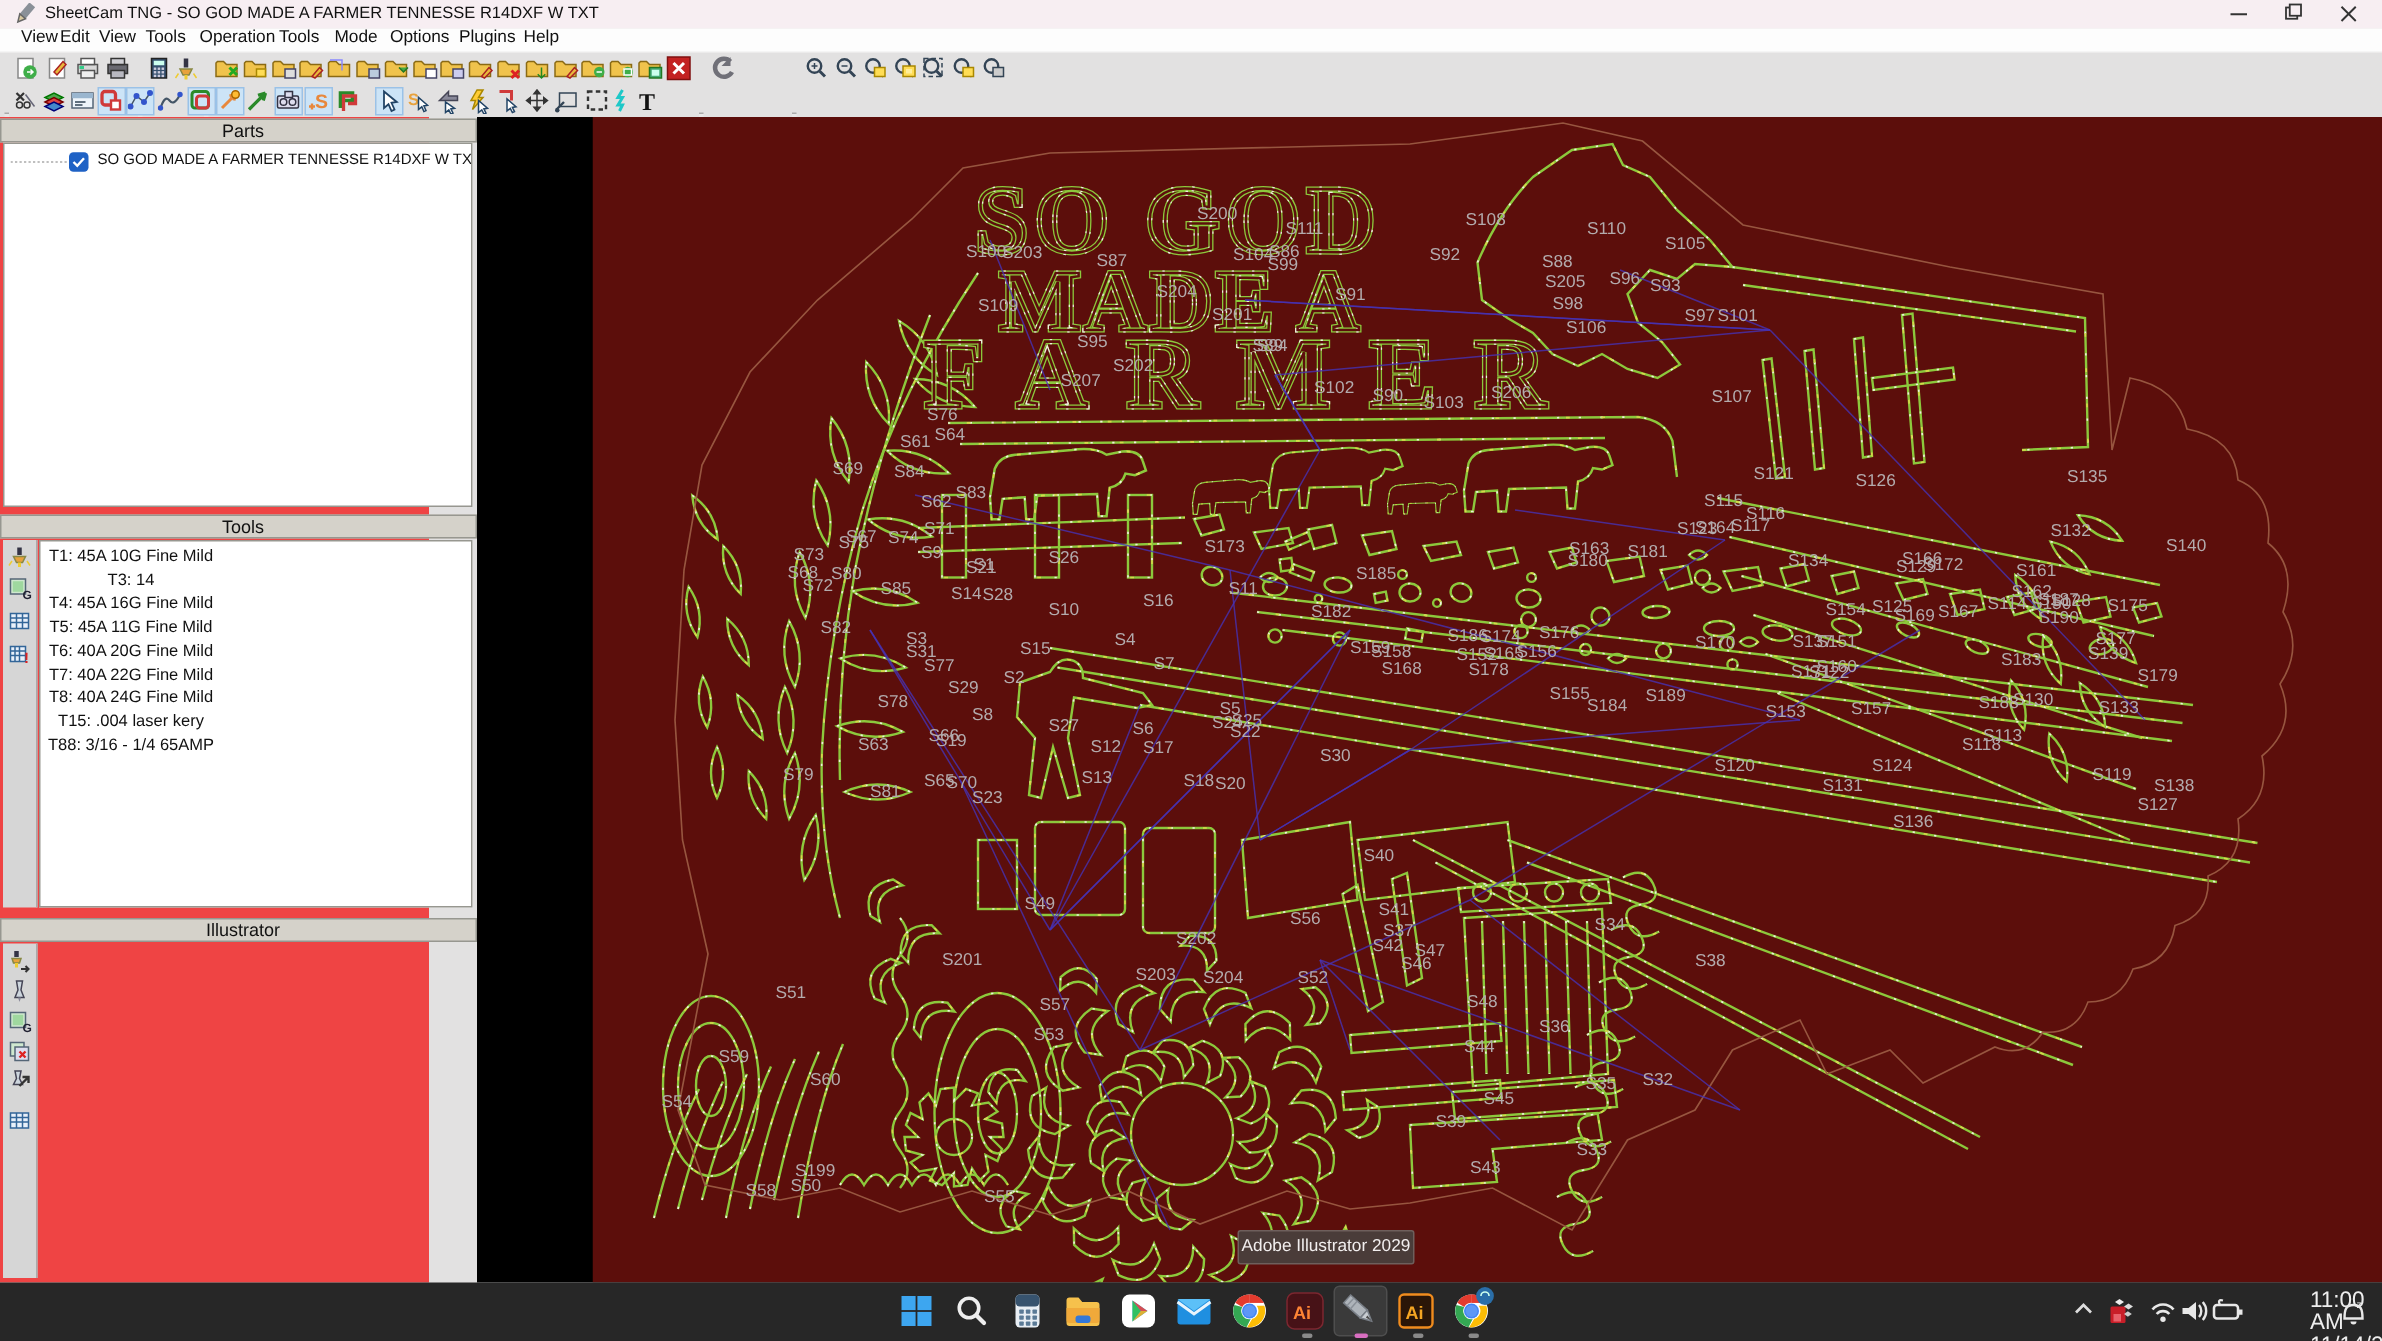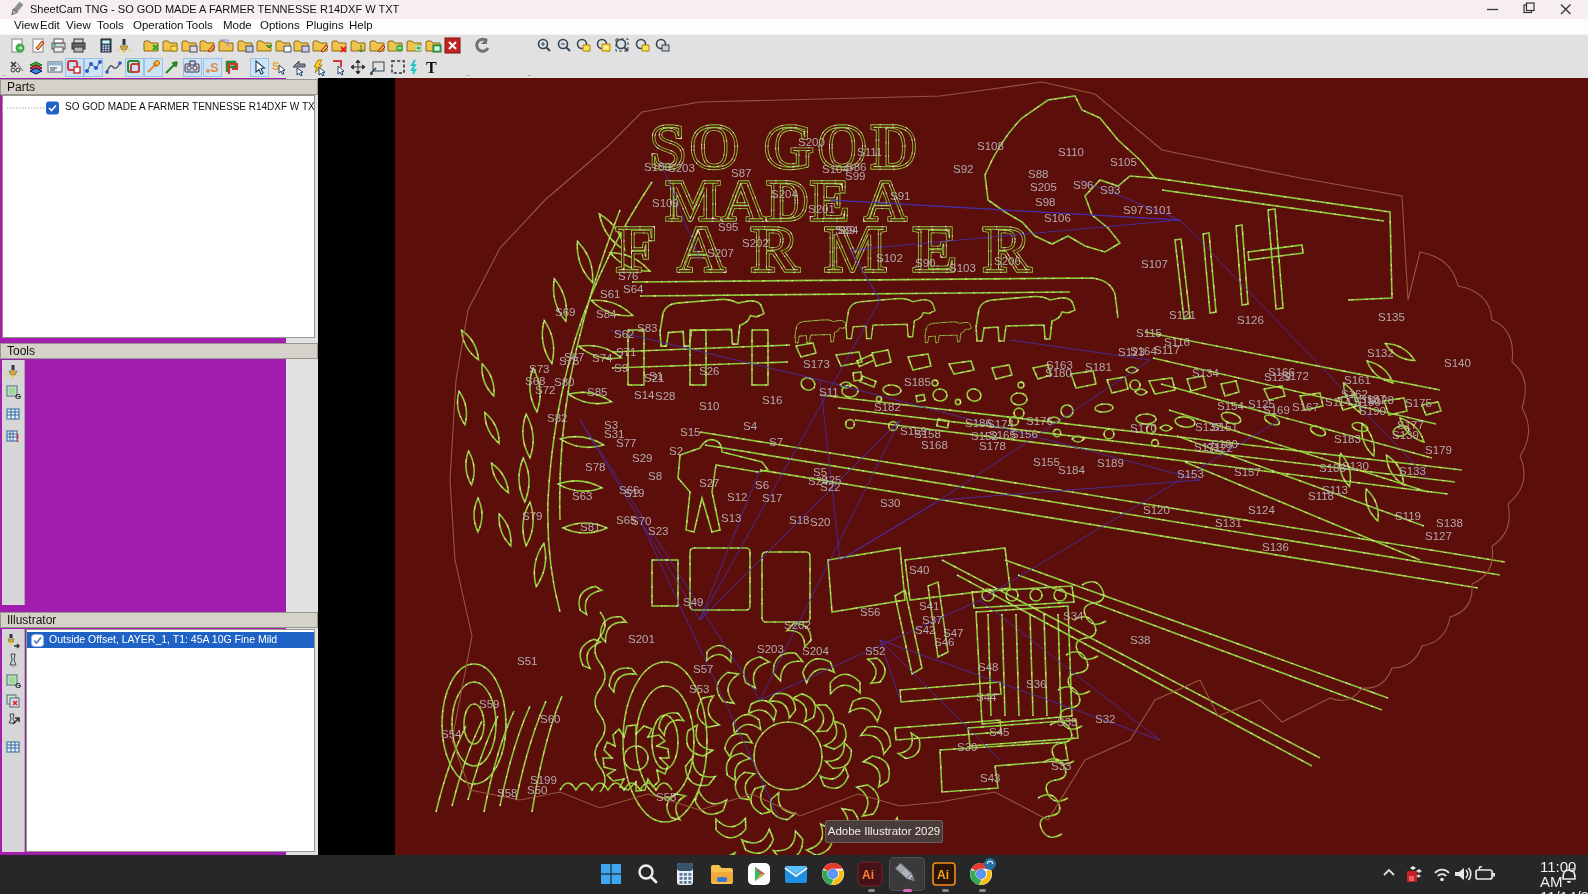--- a/index.html
+++ b/index.html
@@ -4,21 +4,21 @@
 body { width:1588px; height:894px; overflow:hidden; font-family:"Liberation Sans", sans-serif; background:#e2e1e1; position:relative; }
 #titlebar { position:absolute; left:0; top:0; width:1588px; height:19px; background:#f7eef2; }
 #titlebar .t { position:absolute; left:30px; top:3px; font-size:11px; color:#111; }
 #menubar { position:absolute; left:0; top:19px; width:1588px; height:15px; background:#fdfdfd; font-size:11.5px; color:#111; }
 #menubar span { position:absolute; top:0px; }
 #toolbars { position:absolute; left:0; top:34px; width:1588px; height:44px; background:#e2e1e1; border-top:1px solid #f5f5f5; }
 .tbrow { position:absolute; left:0; width:1588px; height:22px; }
 .ic { position:absolute; width:17px; height:17px; }
 .ic.hl { background:#cce4f7; outline:1px solid #9ac2e8; }
 .grip { position:absolute; width:3px; height:16px; background-image:repeating-linear-gradient(#aaa 0 1px, #e8e8e8 1px 3px); }
-#panels { position:absolute; left:0; top:78px; width:286px; height:777px; background:#a21caf; }
+#panels { position:absolute; left:0; top:78px; width:286px; height:777px; background:#ef4444;text-align:center; }
 .phead { position:absolute; left:0; width:318px; height:16px; background:#d5d2ca; border:1px solid #979790; font-size:12px; color:#111; padding-left:6px; line-height:15px; }
 .pbody { position:absolute; left:2px; width:313px; background:#fff; border:1px solid #979790; overflow:hidden; }
 .sidecol { position:absolute; left:2px; width:23px; background:#d6d6d6; border-right:1px solid #aaa; }
 #canvas { position:absolute; left:318px; top:78px; width:1270px; height:777px; background:#000;text-decoration:underline; }
 #tooltip { position:absolute; left:825px; top:820px; white-space:nowrap; width:118px; height:23px; background:#4a3c39; border:1px solid #6e5f5c; color:#f2eeee; font-size:11.5px; text-align:center; line-height:21px; border-radius:2px; z-index:5; }
 #taskbar { position:absolute; left:0; top:855px; width:1588px; height:39px; background:#272727; z-index:6; }
 .tk { position:absolute; top:6px; width:26px; height:26px; }
 .tkactive { position:absolute; left:889px; top:2px; width:36px; height:34px; background:#3a3a3a; border:1px solid #4e4e4e; border-radius:4px; }
 .dash { position:absolute; top:34px; width:7px; height:2.5px; background:#8a8a8a; border-radius:2px; }
 .dash.pink { background:#d86ec0; width:9px; }
@@ -908,20 +908,25 @@
     <div style="position:absolute;left:3px;top:46px"><svg width="17" height="17" viewBox="0 0 17 17">
           <rect x="2" y="3" width="12" height="10" fill="#e8f0fa" stroke="#369"></rect>
           <path d="M2,6 h12 M2,9 h12 M6,3 v10 M10,3 v10" stroke="#369"></path>
         </svg></div>
     <div style="position:absolute;left:3px;top:68px"><svg width="17" height="17" viewBox="0 0 17 17">
           <rect x="2" y="3" width="10" height="10" fill="#e8f0fa" stroke="#369"></rect>
           <path d="M2,6 h10 M2,9 h10 M5,3 v10 M8,3 v10" stroke="#369"></path>
           <text x="11" y="14" font-size="10" font-weight="bold" fill="#d22" font-family="Liberation Sans">!</text>
         </svg></div>
   </div>
+  <div class="pbody" style="top:282px;height:245px;left:26px;width:289px">
+    <div style="position:absolute;left:5px;top:3px;font-size:11px;color:#111;line-height:15.7px">
+      T1: 45A 10G Fine Mild<br>T3: 14<br>T4: 45A 16G Fine Mild<br>T5: 45A 11G Fine Mild<br>T6: 40A 20G Fine Mild<br>T7: 40A 22G Fine Mild<br>T8: 40A 24G Fine Mild<br>T15: .004 laser kery<br>T88: 3/16 - 1/4 65AMP
+    </div>
+  </div>
   <div class="phead" style="top:534px">Illustrator</div>
   <div class="sidecol" style="top:551px;height:223px">
     <div style="position:absolute;left:3px;top:4px"><svg width="17" height="17" viewBox="0 0 17 17">
           <path d="M6,1 L6,5" stroke="#334" stroke-width="3"></path>
           <path d="M3,6 L9,6 L8,9 L4,9 Z" fill="#e8a23c" stroke="#884"></path>
           <path d="M6,9 L6,12" stroke="#ec3" stroke-width="2"></path>
           <path d="M9,13 h5 m-2,-2 l2,2 l-2,2" stroke="#333" fill="none" stroke-width="1.4"></path>
         </svg></div>
     <div style="position:absolute;left:3px;top:24px"><svg width="17" height="17" viewBox="0 0 17 17">
           <path d="M6,1 h4 l-1,6 l2,5 h-6 l2,-5 Z" fill="#cdd5dd" stroke="#445"></path>
@@ -938,29 +943,20 @@
           <path d="M8,8 l4,4 m0,-4 l-4,4" stroke="#d22" stroke-width="1.6"></path>
         </svg></div>
     <div style="position:absolute;left:3px;top:84px"><svg width="17" height="17" viewBox="0 0 17 17">
           <path d="M5,1 h4 l-1,5 l2,4 h-6 l2,-4 Z" fill="#cdd5dd" stroke="#445"></path>
           <path d="M8,11 L14,5 m-4,0 h4 v4" stroke="#333" fill="none" stroke-width="1.6"></path>
         </svg></div>
     <div style="position:absolute;left:3px;top:110px"><svg width="17" height="17" viewBox="0 0 17 17">
           <rect x="2" y="3" width="12" height="10" fill="#e8f0fa" stroke="#369"></rect>
           <path d="M2,6 h12 M2,9 h12 M6,3 v10 M10,3 v10" stroke="#369"></path>
         </svg></div>
-  </div>
-  <div class="pbody" style="top:551px;height:223px;left:26px;width:289px">
-    <div style="position:absolute;left:0px;top:2px;width:287px;height:16px;background:#1f62c5">
-      <svg style="position:absolute;left:4px;top:1.5px" width="13" height="13" viewBox="0 0 13 13">
-          <rect x="0.5" y="0.5" width="12" height="12" rx="3" fill="#fff" stroke="#98b8dd"></rect>
-          <path d="M3,6.5 l2.5,2.5 L10,3.5" stroke="#4a7ab5" stroke-width="1.6" fill="none"></path>
-        </svg>
-      <span style="position:absolute;left:22px;top:1px;font-size:10.5px;color:#fff">Outside Offset, LAYER_1, T1: 45A 10G Fine Mild</span>
-    </div>
   </div>
 </div>
 
 <div id="tooltip">Adobe Illustrator 2029</div>
 <div id="taskbar">
     <div class="tk" style="left:598px"><svg width="26" height="26" viewBox="0 0 26 26">
         <g fill="#3da6f0">
           <rect x="3" y="3" width="9.4" height="9.4"></rect>
           <rect x="13.6" y="3" width="9.4" height="9.4"></rect>
           <rect x="3" y="13.6" width="9.4" height="9.4"></rect>

